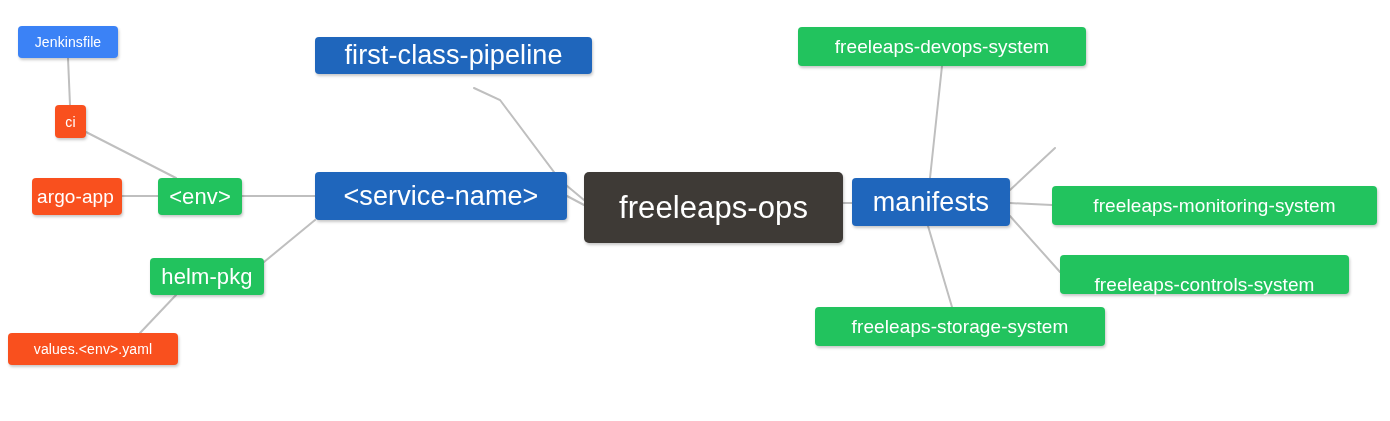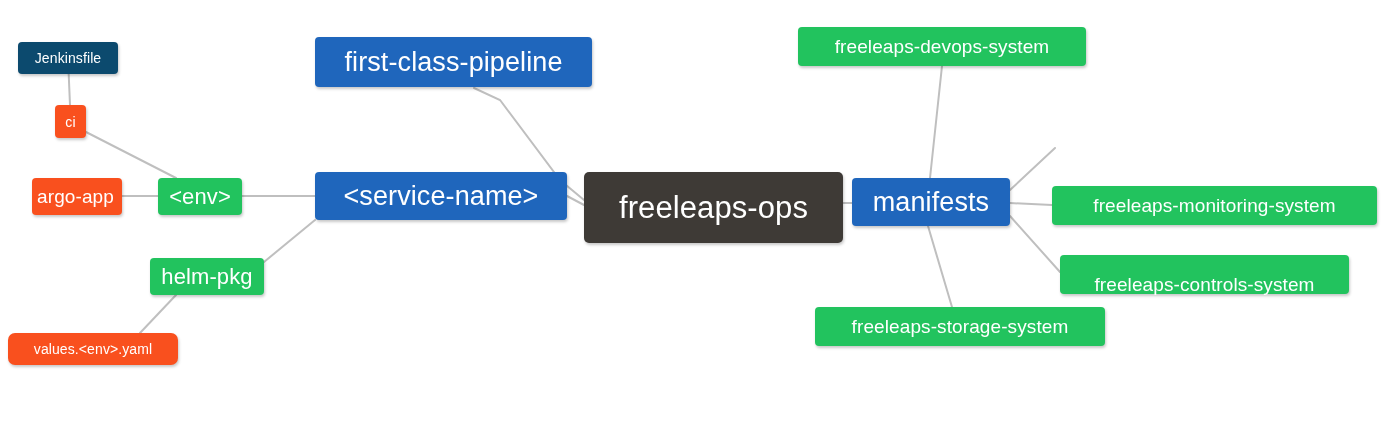--- a/index.html
+++ b/index.html
@@ -40,21 +40,21 @@
     padding: 0 12px;
     letter-spacing: 0.1px;
   }
   .node.root {
     background: #3e3a36;
     font-size: 31px;
     border-radius: 5px;
   }
   .node.blue { background: #1f66bc; }
   .node.green { background: #22c35e; }
-  .node.orange { background: #0c4a6e; margin-top: 16px; }
+  .node.orange { background: #3b82f6; }
   .node.red { background: #f9501e; }
 
   .sz-xl { font-size: 30px; }
   .sz-lg { font-size: 27px; }
   .sz-md { font-size: 22px; }
   .sz-sm { font-size: 19px; }
   .sz-xs { font-size: 14px; }
 </style>
 </head>
 <body>
@@ -77,21 +77,21 @@
         <path d="M 1010 203 L 1052 205"></path>
         <path d="M 1010 216 L 1060 272"></path>
         <path d="M 928 226 L 952 307"></path>
       </g>
   </svg>
 
   <div class="node root sz-xl" style="left:584px;top:172px;width:259px;height:71px;">
     <span>freeleaps-ops</span>
   </div>
 
-  <div class="node blue sz-lg" style="left:315px;top:37px;width:277px;height:50px;">
+  <div class="node blue sz-lg" style="left:315px;top:37px;width:277px;height:37px;">
     <span>first-class-pipeline</span>
   </div>
 
   <div class="node blue sz-lg" style="left:315px;top:172px;width:252px;height:48px;">
     <span>&lt;service-name&gt;</span>
   </div>
 
   <div class="node green sz-md" style="left:158px;top:178px;width:84px;height:37px;">
     <span>&lt;env&gt;</span>
   </div>
@@ -105,21 +105,21 @@
   </div>
 
   <div class="node red sz-sm" style="left:32px;top:178px;width:90px;height:37px;padding-left:9px;">
     <span>argo-app</span>
   </div>
 
   <div class="node green sz-md" style="left:150px;top:258px;width:114px;height:37px;">
     <span>helm-pkg</span>
   </div>
 
-  <div class="node red sz-xs" style="left:8px;top:333px;width:170px;height:32px;border-radius:7px;">
+  <div class="node red sz-xs" style="left:8px;top:333px;width:170px;height:32px;">
     <span>values.&lt;env&gt;.yaml</span>
   </div>
 
   <div class="node blue sz-lg" style="left:852px;top:178px;width:158px;height:48px;">
     <span>manifests</span>
   </div>
 
   <div class="node green sz-sm" style="left:798px;top:27px;width:288px;height:39px;">
     <span>freeleaps-devops-system</span>
   </div>

